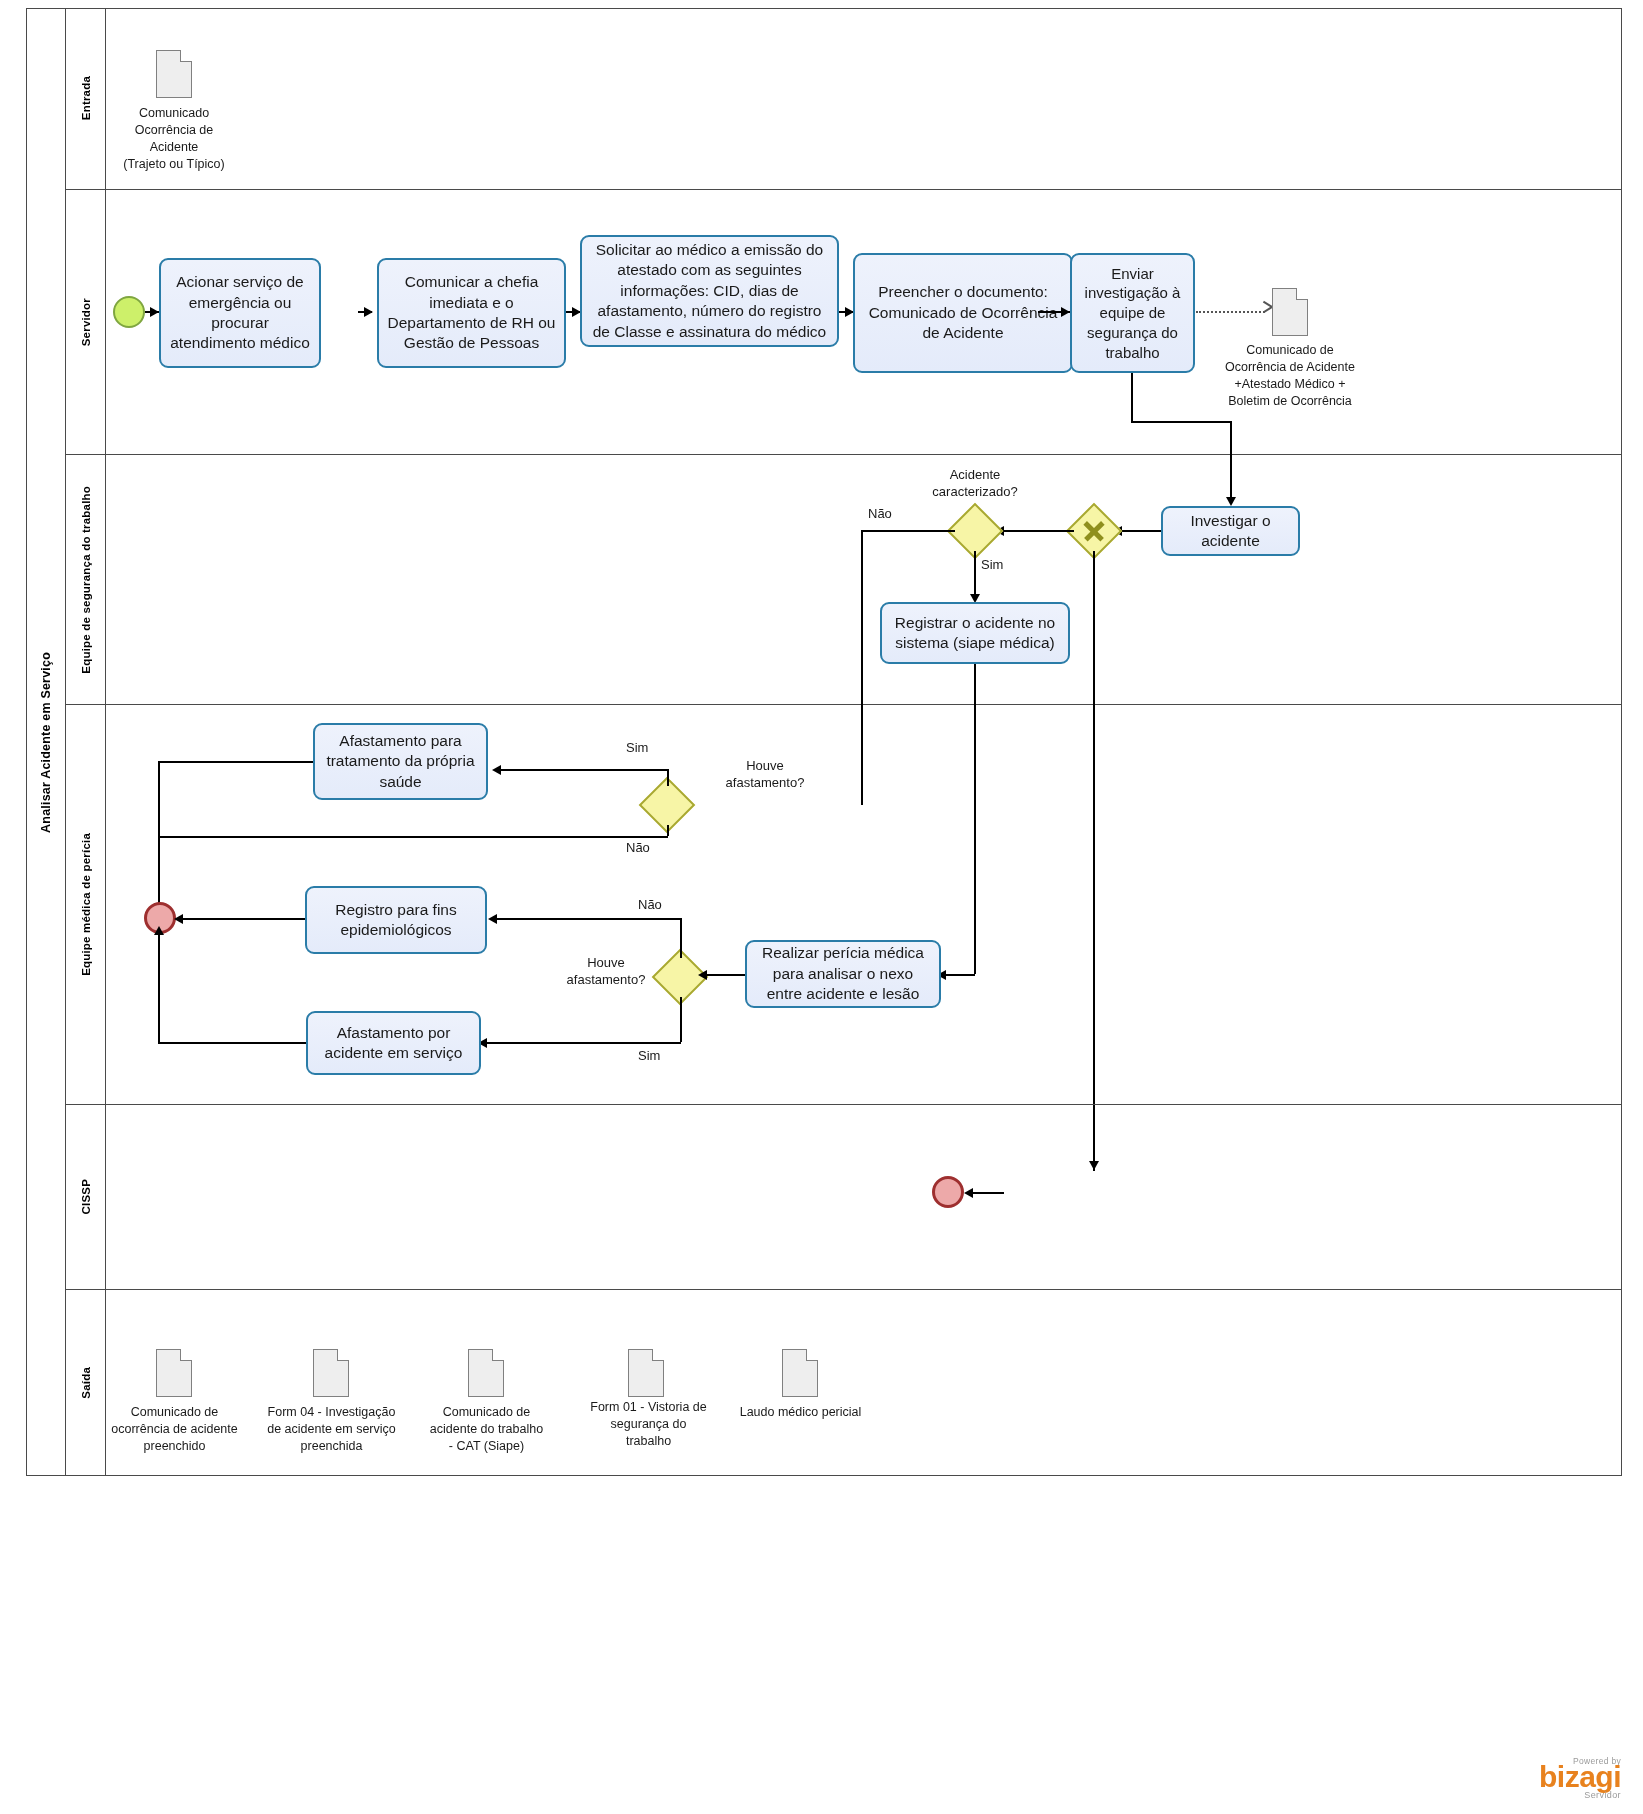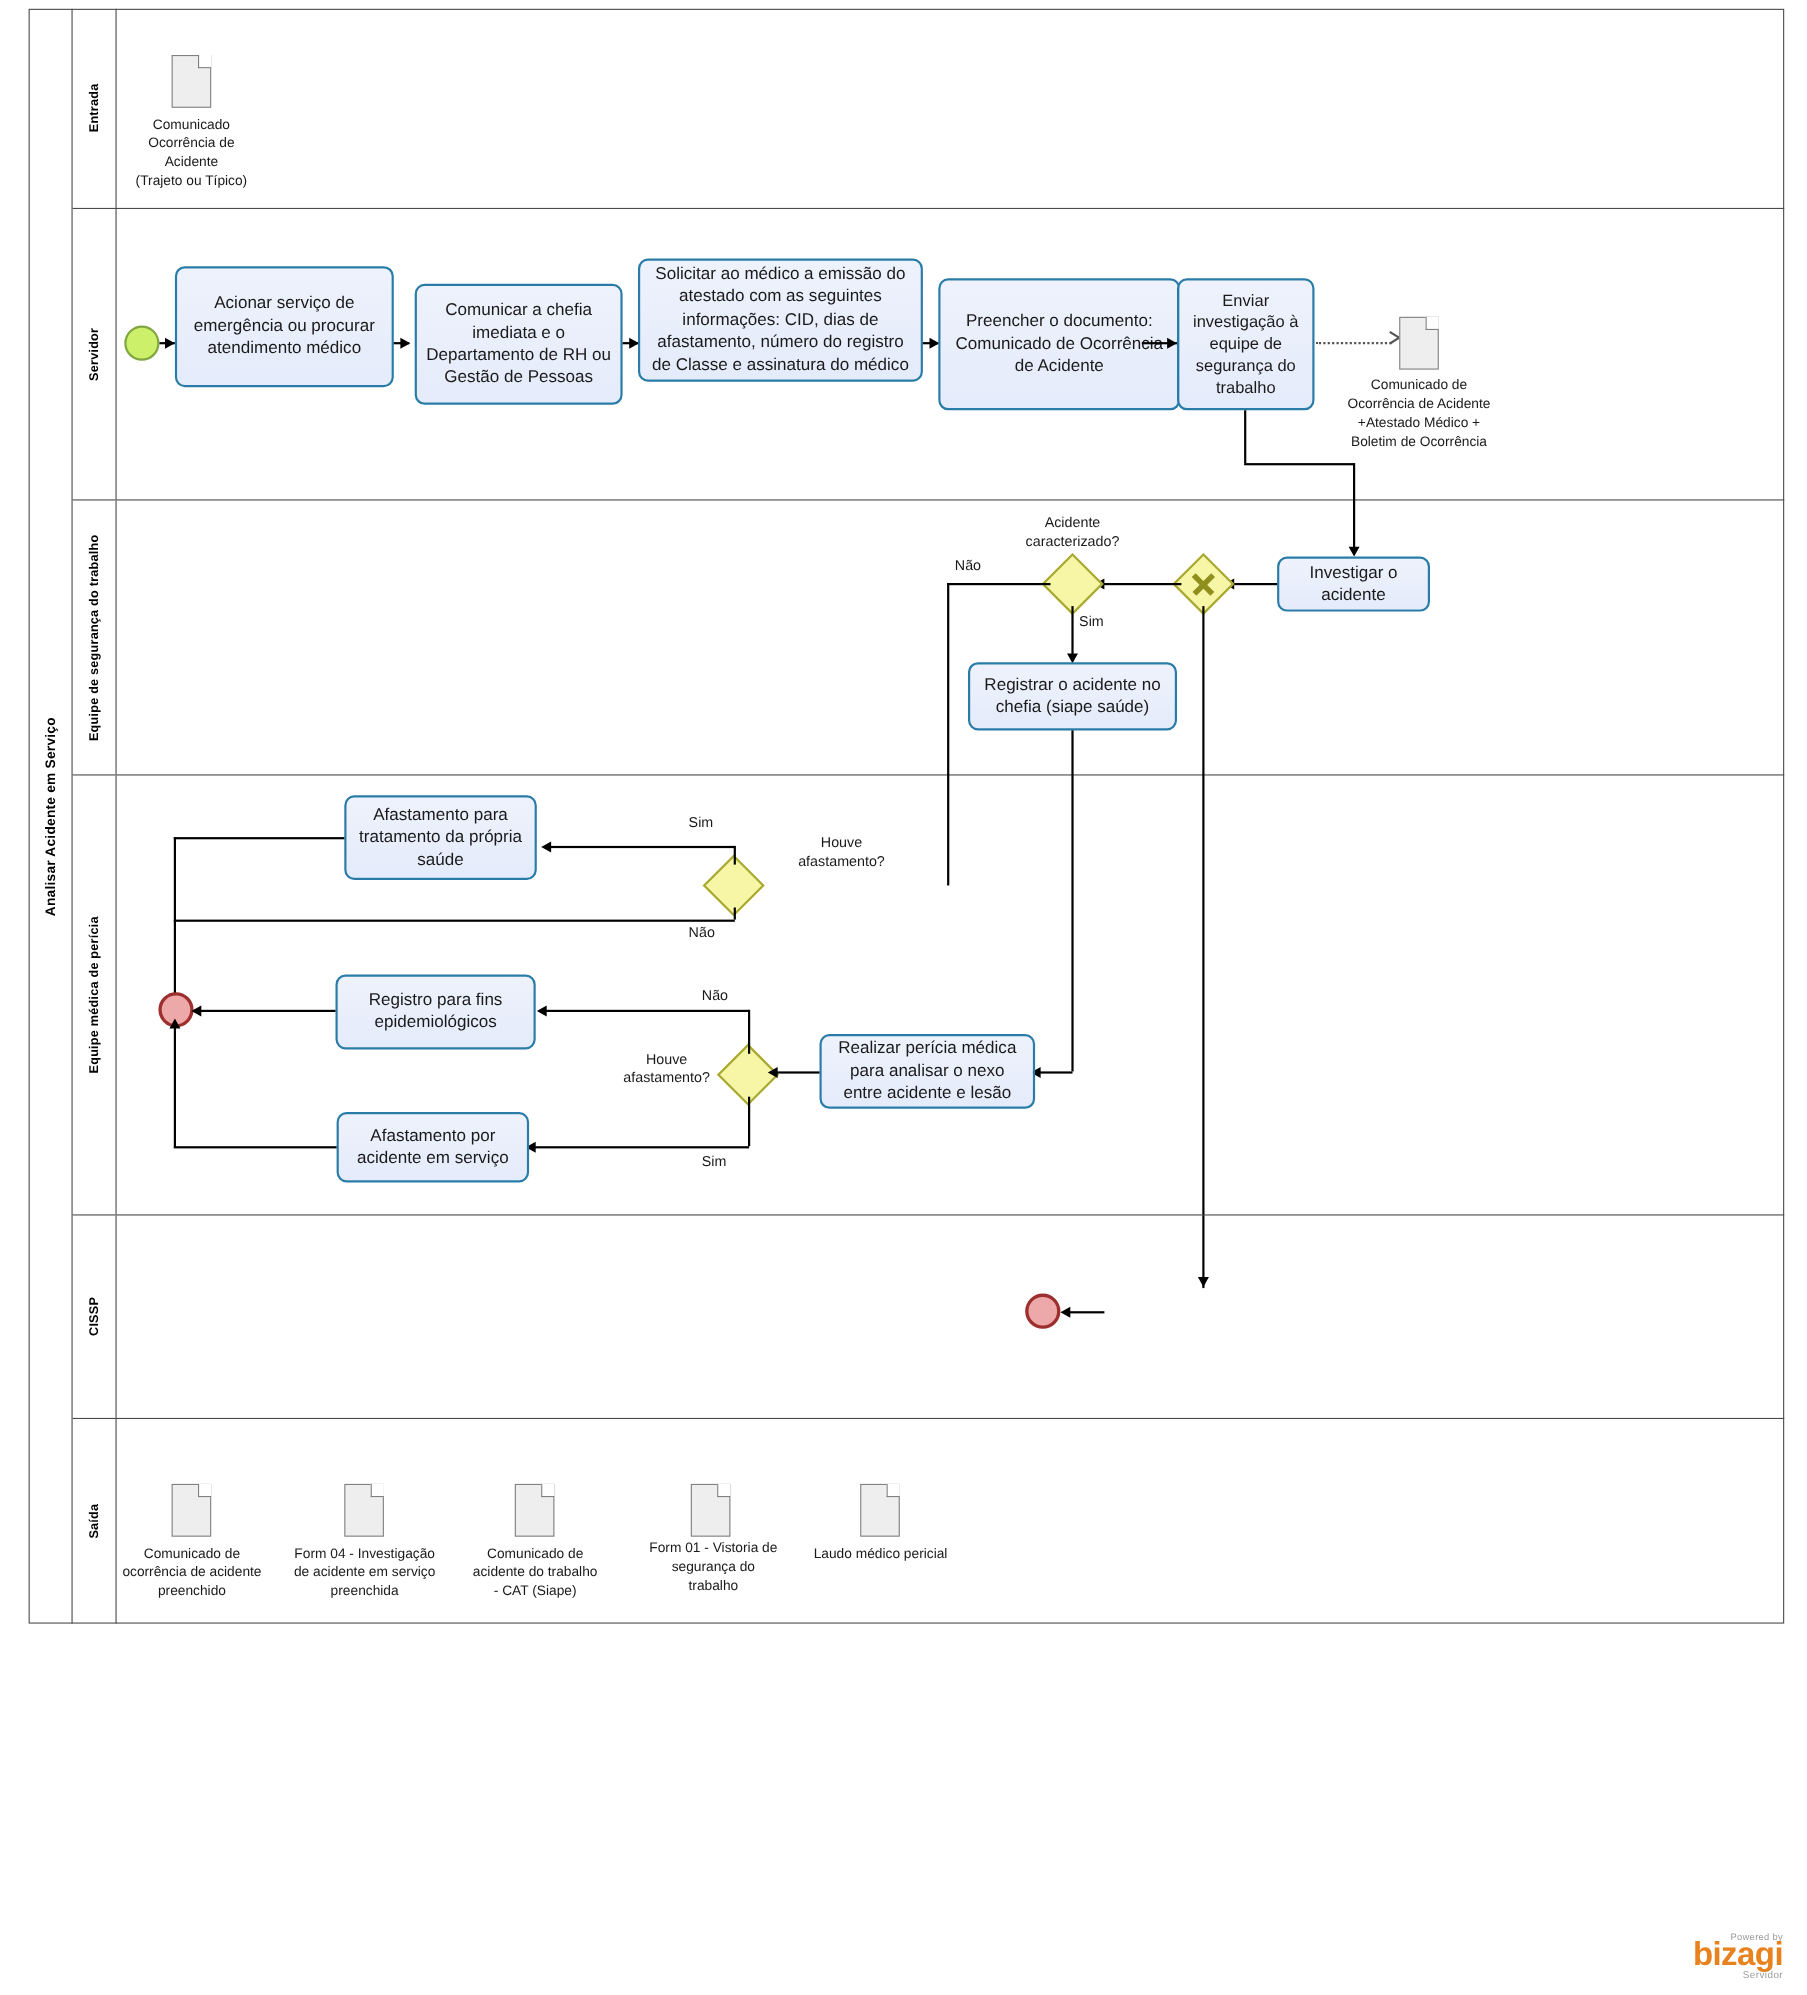--- a/index.html
+++ b/index.html
@@ -272,21 +272,21 @@
   <div class="lane" style="top:190px; height:265px;">
     <div class="lane-header">
       <span>Servidor</span>
     </div>
   </div>
 
   <div class="event start" style="left:113px; top:296px;"></div>
   <div class="ln h" style="left:145px; top:311px; width:14px;"></div>
   <div class="arw right" style="left:150px; top:307px;"></div>
 
-  <div class="task" style="left:159px; top:242px; width:199px; height:110px;">Acionar serviço de emergência ou procurar atendimento médico</div>
+  <div class="task" style="left:159px; top:258px; width:162px; height:110px;">Acionar serviço de emergência ou procurar atendimento médico</div>
   <div class="ln h" style="left:358px; top:311px; width:14px;"></div>
   <div class="arw right" style="left:364px; top:307px;"></div>
 
   <div class="task" style="left:377px; top:258px; width:189px; height:110px;">Comunicar a chefia imediata e o Departamento de RH ou Gestão de Pessoas</div>
   <div class="ln h" style="left:566px; top:311px; width:14px;"></div>
   <div class="arw right" style="left:572px; top:307px;"></div>
 
   <div class="task" style="left:580px; top:235px; width:259px; height:112px;">Solicitar ao médico a emissão do atestado com as seguintes informações: CID, dias de afastamento, número do registro de Classe e assinatura do médico</div>
   <div class="ln h" style="left:839px; top:311px; width:14px;"></div>
   <div class="arw right" style="left:845px; top:307px;"></div>
@@ -328,21 +328,21 @@
   <div class="flow-label multi" style="left:910px; top:467px; width:130px;">Acidente<br>caracterizado?</div>
 
   <div class="flow-label" style="left:868px; top:506px;">Não</div>
   <div class="ln h" style="left:861px; top:530px; width:94px;"></div>
   <div class="ln v" style="left:861px; top:530px; height:275px;"></div>
 
   <div class="flow-label" style="left:981px; top:557px;">Sim</div>
   <div class="ln v" style="left:974px; top:551px; height:50px;"></div>
   <div class="arw down" style="left:970px; top:594px;"></div>
 
-  <div class="task" style="left:880px; top:602px; width:190px; height:62px;">Registrar o acidente no chefia (siape saúde)</div>
+  <div class="task" style="left:880px; top:602px; width:190px; height:62px;">Registrar o acidente no sistema (siape médica)</div>
 
   <div class="ln v" style="left:974px; top:664px; height:310px;"></div>
   <div class="ln h" style="left:940px; top:974px; width:35px;"></div>
   <div class="arw left" style="left:937px; top:970px;"></div>
 
   <div class="ln v" style="left:1093px; top:551px; height:620px;"></div>
   <div class="arw down" style="left:1089px; top:1161px;"></div>
 
   <div class="lane" style="top:705px; height:400px;">
     <div class="lane-header">

